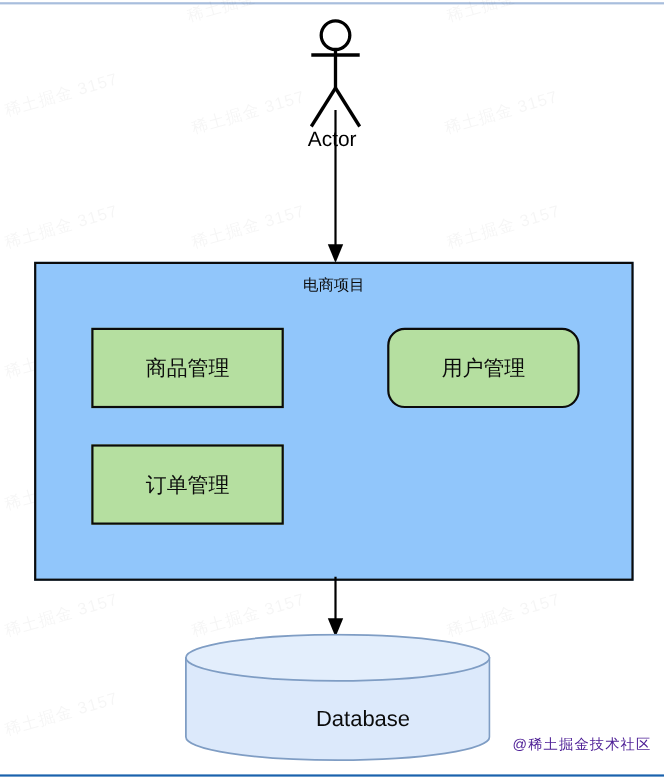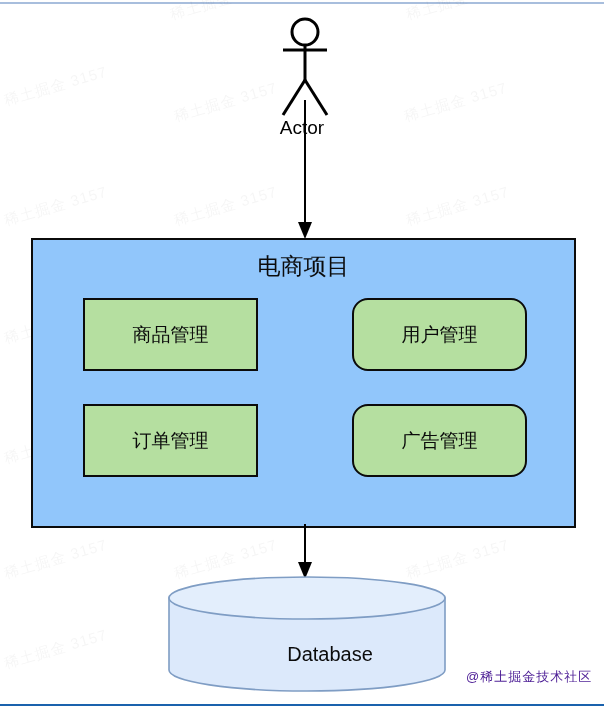--- a/index.html
+++ b/index.html
@@ -94,21 +94,21 @@
     box-sizing: border-box;
     background: #91c6fb;
     border: 2px solid #0b0b0b;
   }
   .system-title {
     position: absolute;
     left: 0;
     top: 11px;
     width: 100%;
     text-align: center;
-    font-size: 23px;
+    font-size: 14px;
     color: #0b0b0b;
   }
 
   .module {
     position: absolute;
     box-sizing: border-box;
     width: 175px;
     height: 73px;
     background: #b5dfa0;
     border: 2px solid #0b0b0b;
@@ -189,23 +189,20 @@
 
     <div class="module m-r0 m-c0">
       <span>商品管理</span>
     </div>
     <div class="module m-r0 m-c1">
       <span>用户管理</span>
     </div>
     <div class="module m-r1 m-c0">
       <span>订单管理</span>
     </div>
-    <div class="module m-r1 m-c1">
-      <span>广告管理</span>
-    </div>
   </div>
 
   <div class="arrow-svg arrow-bot">
     <svg width="30" height="56" viewBox="0 0 30 56">
       <line x1="15" y1="0" x2="15" y2="44" stroke="#000000" stroke-width="2"></line>
       <polygon points="15,55 8,38 22,38" fill="#000000"></polygon>
     </svg>
   </div>
 
   <div class="db">

